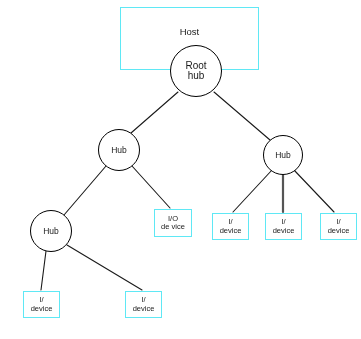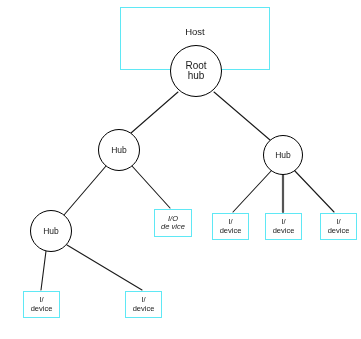--- a/index.html
+++ b/index.html
@@ -85,42 +85,42 @@
       <line x1="214" y1="92" x2="270" y2="140" stroke="#1a1a1a" stroke-width="1.1" stroke-linecap="round"></line>
       <line x1="106" y1="166" x2="64" y2="215" stroke="#1a1a1a" stroke-width="1.1" stroke-linecap="round"></line>
       <line x1="132" y1="166" x2="170" y2="208" stroke="#1a1a1a" stroke-width="1.1" stroke-linecap="round"></line>
       <line x1="272" y1="170" x2="233" y2="212" stroke="#1a1a1a" stroke-width="1.1" stroke-linecap="round"></line>
       <line x1="283" y1="175" x2="283" y2="212" stroke="#555555" stroke-width="2.2" stroke-linecap="round"></line>
       <line x1="294" y1="170" x2="334" y2="212" stroke="#1a1a1a" stroke-width="1.1" stroke-linecap="round"></line>
       <line x1="46" y1="251" x2="41" y2="290" stroke="#1a1a1a" stroke-width="1.1" stroke-linecap="round"></line>
       <line x1="67" y1="245" x2="142" y2="290" stroke="#1a1a1a" stroke-width="1.1" stroke-linecap="round"></line>
     </svg>
 
-  <div class="host-box" style="left: 120px; top: 7px; width: 150px; height: 63px; border-color: rgb(95, 232, 245);">
+  <div class="host-box" style="left: 120px; top: 7px; width: 139px; height: 63px; border-color: rgb(95, 232, 245);">
     <span class="lbl" style="top: 18px; font-size: 9.5px; color: rgb(26, 26, 26);">Host</span>
   </div>
 
   <div id="node-layer">
       <div class="node-circle" style="left: 170px; top: 45px; width: 52px; height: 52px; border-color: rgb(0, 0, 0);">
         <span class="lbl" style="font-size: 10px; color: rgb(26, 26, 26);">Root
 hub</span>
       </div>
       <div class="node-circle" style="left: 98px; top: 129px; width: 42px; height: 42px; border-color: rgb(0, 0, 0);">
         <span class="lbl" style="font-size: 8.5px; color: rgb(26, 26, 26);">Hub</span>
       </div>
       <div class="node-circle" style="left: 263px; top: 135px; width: 40px; height: 40px; border-color: rgb(0, 0, 0);">
         <span class="lbl" style="font-size: 8.5px; color: rgb(26, 26, 26);">Hub</span>
       </div>
       <div class="node-circle" style="left: 30px; top: 210px; width: 42px; height: 42px; border-color: rgb(0, 0, 0);">
         <span class="lbl" style="font-size: 8.5px; color: rgb(26, 26, 26);">Hub</span>
       </div>
     </div>
 
   <div id="device-layer">
-      <div class="dev-box" style="left: 154px; top: 209px; width: 38px; height: 28px; border-color: rgb(95, 232, 245); font-style: italic;">
+      <div class="dev-box" style="left: 154px; top: 209px; width: 38px; height: 28px; border-color: rgb(95, 232, 245);">
         <span class="lbl" style="font-size: 7.5px; color: rgb(26, 26, 26);">I/O
 de vice</span>
       </div>
       <div class="dev-box" style="left: 212px; top: 213px; width: 37px; height: 27px; border-color: rgb(95, 232, 245);">
         <span class="lbl" style="font-size: 7.5px; color: rgb(26, 26, 26);">I/
 device</span>
       </div>
       <div class="dev-box" style="left: 265px; top: 213px; width: 37px; height: 27px; border-color: rgb(95, 232, 245);">
         <span class="lbl" style="font-size: 7.5px; color: rgb(26, 26, 26);">I/
 device</span>

